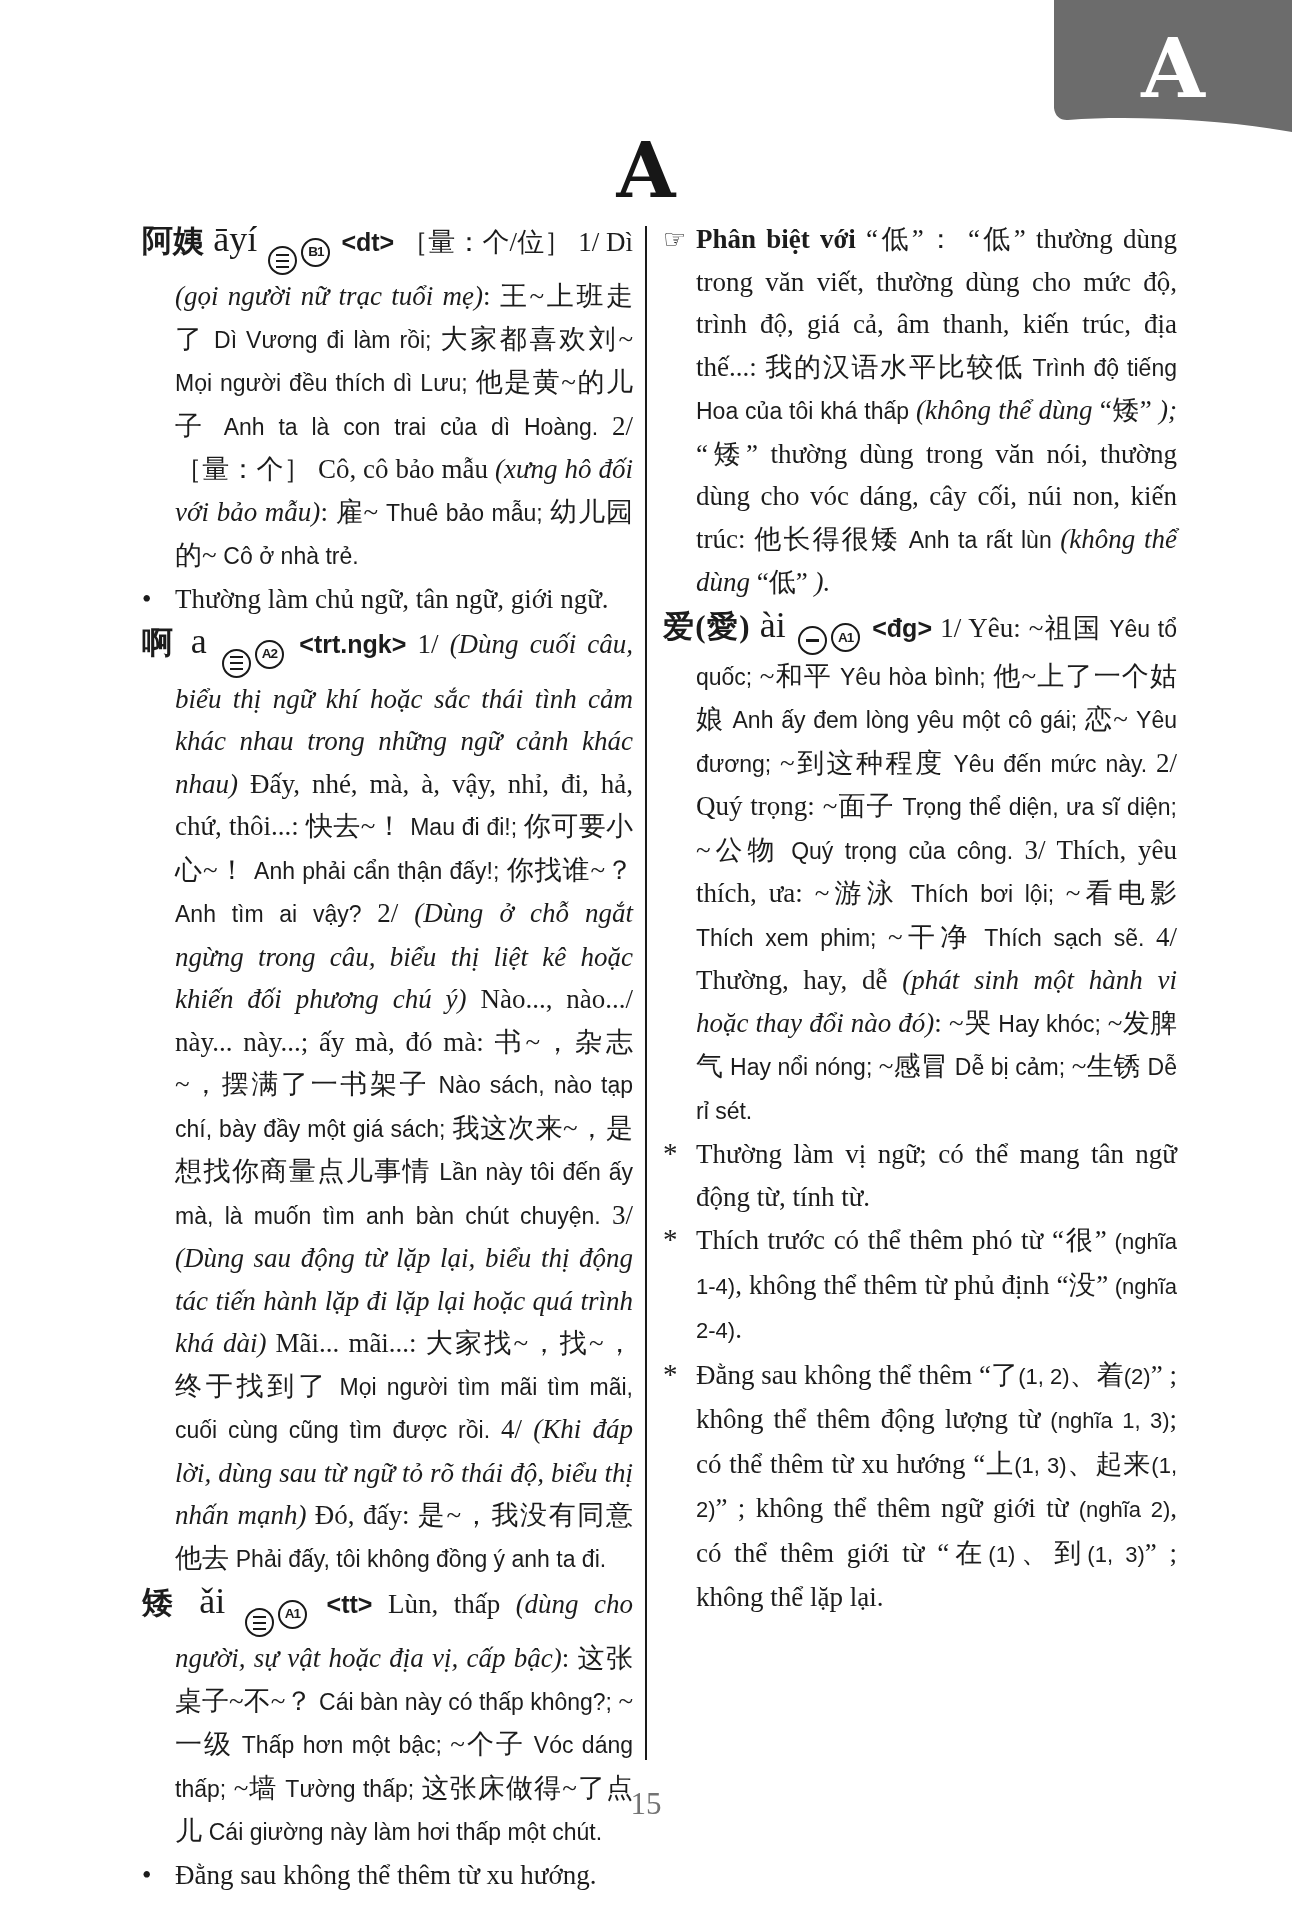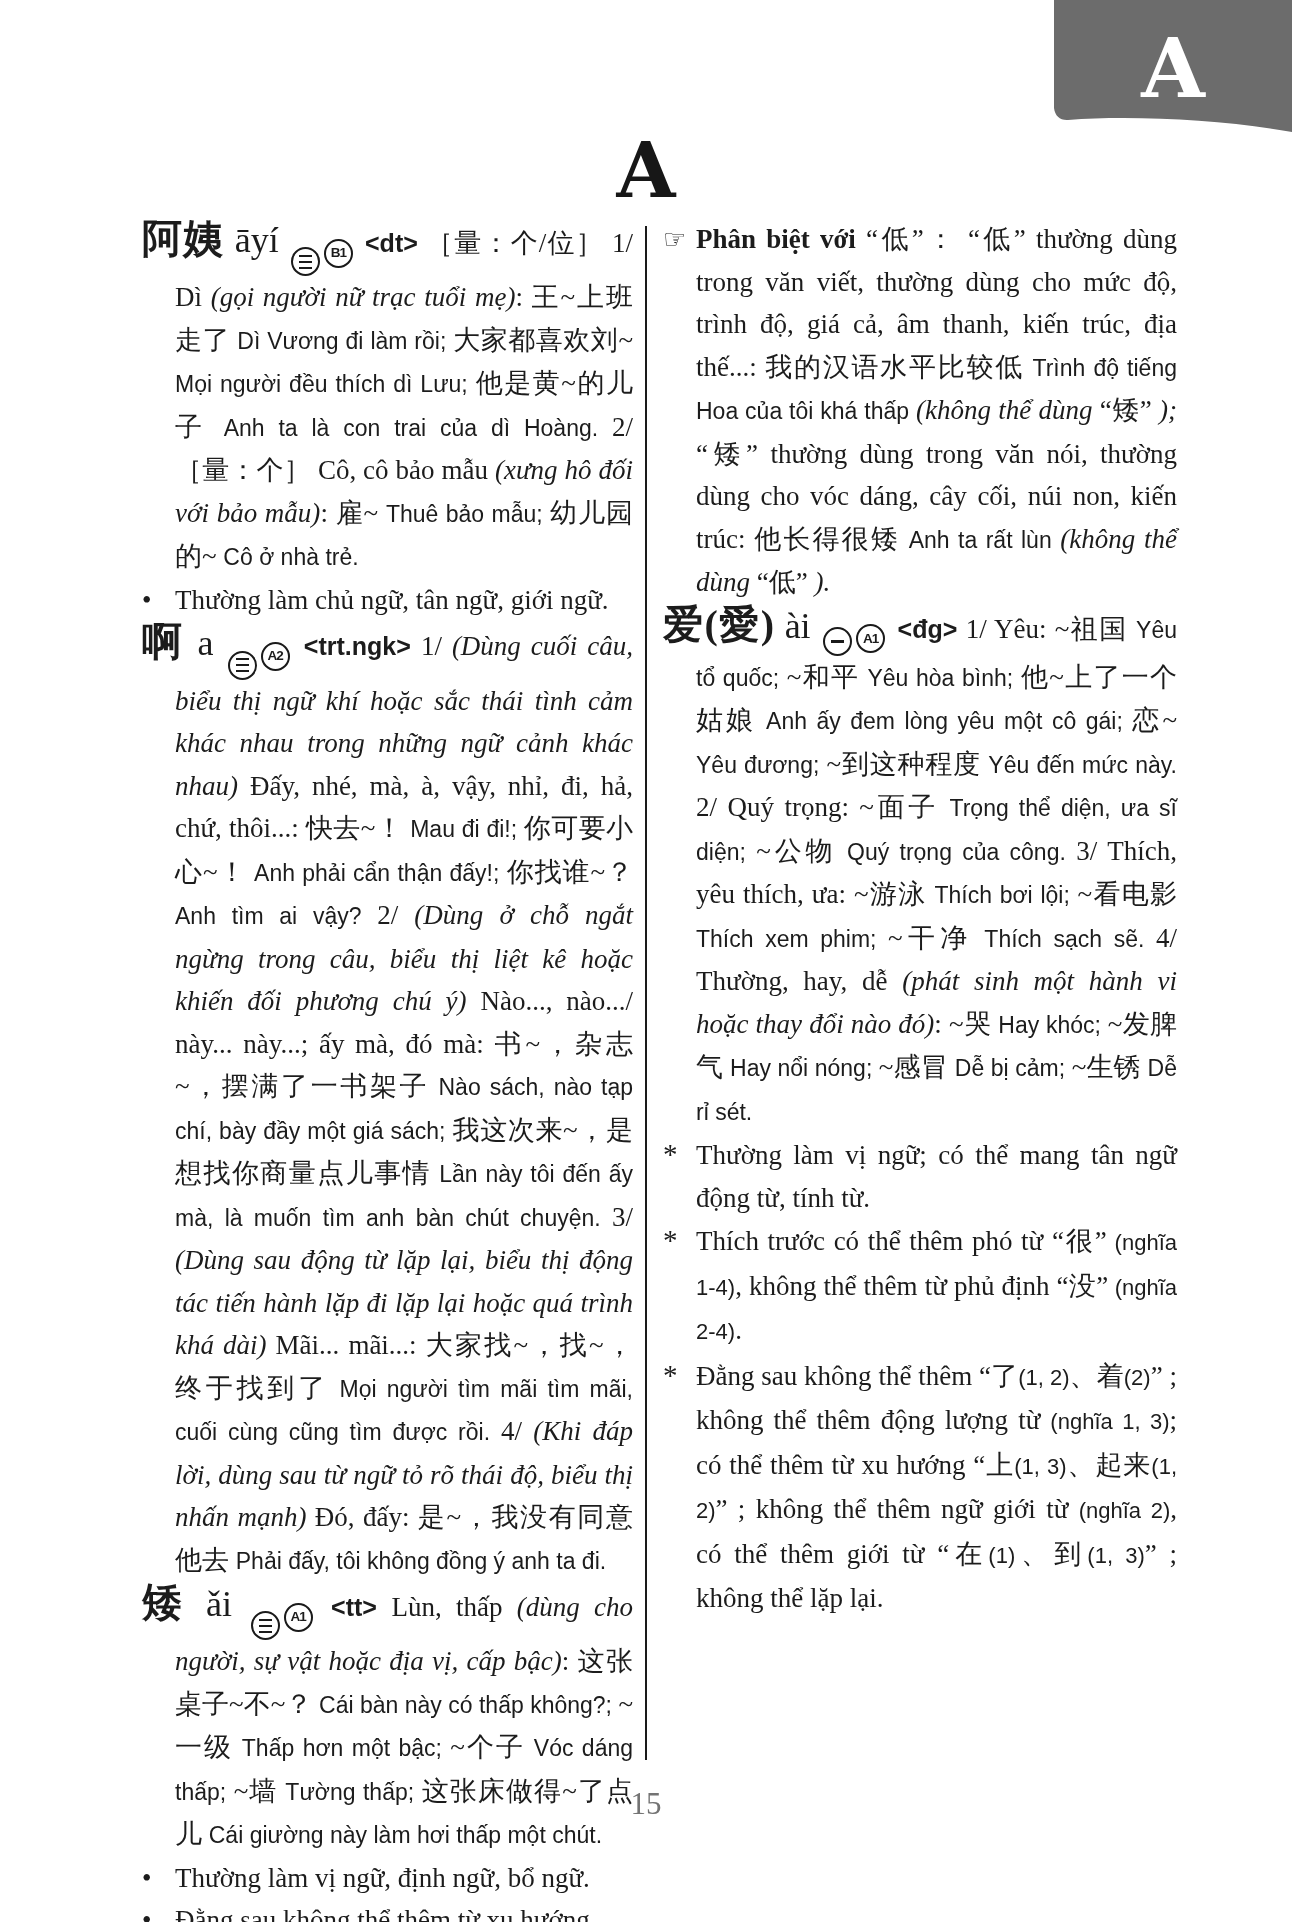--- a/index.html
+++ b/index.html
@@ -31,21 +31,21 @@
   .col-right { left:663px; width:514px; }
   .divider { position:absolute; left:645px; top:226px; width:2px; height:1534px; background:#1a1a1a; }
 
   .para { padding-left:33px; text-indent:-33px; }
   .marker { display:inline-block; width:33px; text-indent:0; }
   .marker.dot  { font-size:27px; }
   .marker.star { font-size:29px; font-family:"Liberation Serif",serif; }
   .marker.hand { font-family:"DejaVu Sans",sans-serif; font-size:26px; }
 
   
-  .hw   { font-weight:bold; font-size:40px;margin-top:24px; }
+  .hw   { font-weight:bold; font-size:31px;margin-top:24px; }
   .py   { font-size:36px; }
   .pos  { font-family:"Liberation Sans",sans-serif; font-weight:bold; font-size:25px; }
   .def  { }
   .bold { font-weight:bold; }
   .it   { font-style:italic; }
   .zh   { }
   .vi   { font-family:"Liberation Sans",sans-serif; font-size:23px; }
   .sans { font-family:"Liberation Sans",sans-serif; font-size:22px; }
 
   .badge {
@@ -92,21 +92,20 @@
       <div class="para entry"><span class="hw">啊</span><span class="py"> a </span><span class="circ" title="三">
           <i></i>
           <i></i>
           <i></i>
         </span><span class="badge">A2</span><span class="pos"> &lt;trt.ngk&gt; </span><span class="def">1/ </span><span class="it">(Dùng cuối câu, biểu thị ngữ khí hoặc sắc thái tình cảm khác nhau trong những ngữ cảnh khác nhau) </span><span class="def">Đấy, nhé, mà, à, vậy, nhỉ, đi, hả, chứ, thôi...: </span><span class="zh">快去~！ </span><span class="vi">Mau đi đi!; </span><span class="zh">你可要小心~！ </span><span class="vi">Anh phải cẩn thận đấy!; </span><span class="zh">你找谁~？ </span><span class="vi">Anh tìm ai vậy? </span><span class="def">2/ </span><span class="it">(Dùng ở chỗ ngắt ngừng trong câu, biểu thị liệt kê hoặc khiến đối phương chú ý) </span><span class="def">Nào..., nào.../ này... này...; ấy mà, đó mà: </span><span class="zh">书~，杂志~，摆满了一书架子 </span><span class="vi">Nào sách, nào tạp chí, bày đầy một giá sách; </span><span class="zh">我这次来~，是想找你商量点儿事情 </span><span class="vi">Lần này tôi đến ấy mà, là muốn tìm anh bàn chút chuyện. </span><span class="def">3/ </span><span class="it">(Dùng sau động từ lặp lại, biểu thị động tác tiến hành lặp đi lặp lại hoặc quá trình khá dài) </span><span class="def">Mãi... mãi...: </span><span class="zh">大家找~，找~，终于找到了 </span><span class="vi">Mọi người tìm mãi tìm mãi, cuối cùng cũng tìm được rồi. </span><span class="def">4/ </span><span class="it">(Khi đáp lời, dùng sau từ ngữ tỏ rõ thái độ, biểu thị nhấn mạnh) </span><span class="def">Đó, đấy: </span><span class="zh">是~，我没有同意他去 </span><span class="vi">Phải đấy, tôi không đồng ý anh ta đi.</span></div>
       <div class="para entry"><span class="hw">矮</span><span class="py"> ǎi </span><span class="circ" title="三">
           <i></i>
           <i></i>
           <i></i>
         </span><span class="badge">A1</span><span class="pos"> &lt;tt&gt; </span><span class="def">Lùn, thấp </span><span class="it">(dùng cho người, sự vật hoặc địa vị, cấp bậc)</span><span class="def">: </span><span class="zh">这张桌子~不~？ </span><span class="vi">Cái bàn này có thấp không?; </span><span class="zh">~一级 </span><span class="vi">Thấp hơn một bậc; </span><span class="zh">~个子 </span><span class="vi">Vóc dáng thấp; </span><span class="zh">~墙 </span><span class="vi">Tường thấp; </span><span class="zh">这张床做得~了点儿 </span><span class="vi">Cái giường này làm hơi thấp một chút.</span></div>
-      <div class="para bullet"><span class="marker dot">•</span><span class="def">Thường làm vị ngữ, định ngữ, bổ ngữ.</span></div>
       <div class="para bullet"><span class="marker dot">•</span><span class="def">Đằng sau không thể thêm từ xu hướng.</span></div>
     </div>
   <div class="col col-right">
       <div class="para ref"><span class="marker hand">☞</span><span class="bold">Phân biệt với </span><span class="zh">“低”</span><span class="def">： </span><span class="zh">“低”</span><span class="def"> thường dùng trong văn viết, thường dùng cho mức độ, trình độ, giá cả, âm thanh, kiến trúc, địa thế...: </span><span class="zh">我的汉语水平比较低 </span><span class="vi">Trình độ tiếng Hoa của tôi khá thấp </span><span class="it">(không thể dùng </span><span class="zh">“矮”</span><span class="it"> ); </span><span class="zh">“矮”</span><span class="def"> thường dùng trong văn nói, thường dùng cho vóc dáng, cây cối, núi non, kiến trúc: </span><span class="zh">他长得很矮 </span><span class="vi">Anh ta rất lùn </span><span class="it">(không thể dùng </span><span class="zh">“低”</span><span class="it"> ).</span></div>
       <div class="para entry"><span class="hw">爱(愛)</span><span class="py"> ài </span><span class="circ" title="一">
           <i></i>
         </span><span class="badge">A1</span><span class="pos"> &lt;đg&gt; </span><span class="def">1/ Yêu: </span><span class="zh">~祖国 </span><span class="vi">Yêu tổ quốc; </span><span class="zh">~和平 </span><span class="vi">Yêu hòa bình; </span><span class="zh">他~上了一个姑娘 </span><span class="vi">Anh ấy đem lòng yêu một cô gái; </span><span class="zh">恋~ </span><span class="vi">Yêu đương; </span><span class="zh">~到这种程度 </span><span class="vi">Yêu đến mức này. </span><span class="def">2/ Quý trọng: </span><span class="zh">~面子 </span><span class="vi">Trọng thể diện, ưa sĩ diện; </span><span class="zh">~公物 </span><span class="vi">Quý trọng của công. </span><span class="def">3/ Thích, yêu thích, ưa: </span><span class="zh">~游泳 </span><span class="vi">Thích bơi lội; </span><span class="zh">~看电影 </span><span class="vi">Thích xem phim; </span><span class="zh">~干净 </span><span class="vi">Thích sạch sẽ. </span><span class="def">4/ Thường, hay, dễ </span><span class="it">(phát sinh một hành vi hoặc thay đổi nào đó)</span><span class="def">: </span><span class="zh">~哭 </span><span class="vi">Hay khóc; </span><span class="zh">~发脾气 </span><span class="vi">Hay nổi nóng; </span><span class="zh">~感冒 </span><span class="vi">Dễ bị cảm; </span><span class="zh">~生锈 </span><span class="vi">Dễ rỉ sét.</span></div>
       <div class="para note"><span class="marker star">*</span><span class="def">Thường làm vị ngữ; có thể mang tân ngữ động từ, tính từ.</span></div>
       <div class="para note"><span class="marker star">*</span><span class="def">Thích trước có thể thêm phó từ </span><span class="zh">“很”</span><span class="sans"> (nghĩa 1-4)</span><span class="def">, không thể thêm từ phủ định </span><span class="zh">“没”</span><span class="sans"> (nghĩa 2-4)</span><span class="def">.</span></div>
       <div class="para note"><span class="marker star">*</span><span class="def">Đằng sau không thể thêm </span><span class="zh">“了</span><span class="sans">(1, 2)</span><span class="zh">、着</span><span class="sans">(2)</span><span class="zh">”</span><span class="def"> ; không thể thêm động lượng từ </span><span class="sans">(nghĩa 1, 3)</span><span class="def">; có thể thêm từ xu hướng </span><span class="zh">“上</span><span class="sans">(1, 3)</span><span class="zh">、起来</span><span class="sans">(1, 2)</span><span class="zh">”</span><span class="def"> ; không thể thêm ngữ giới từ </span><span class="sans">(nghĩa 2)</span><span class="def">, có thể thêm giới từ </span><span class="zh">“在</span><span class="sans">(1)</span><span class="zh">、到</span><span class="sans">(1, 3)</span><span class="zh">”</span><span class="def"> ; không thể lặp lại.</span></div>

